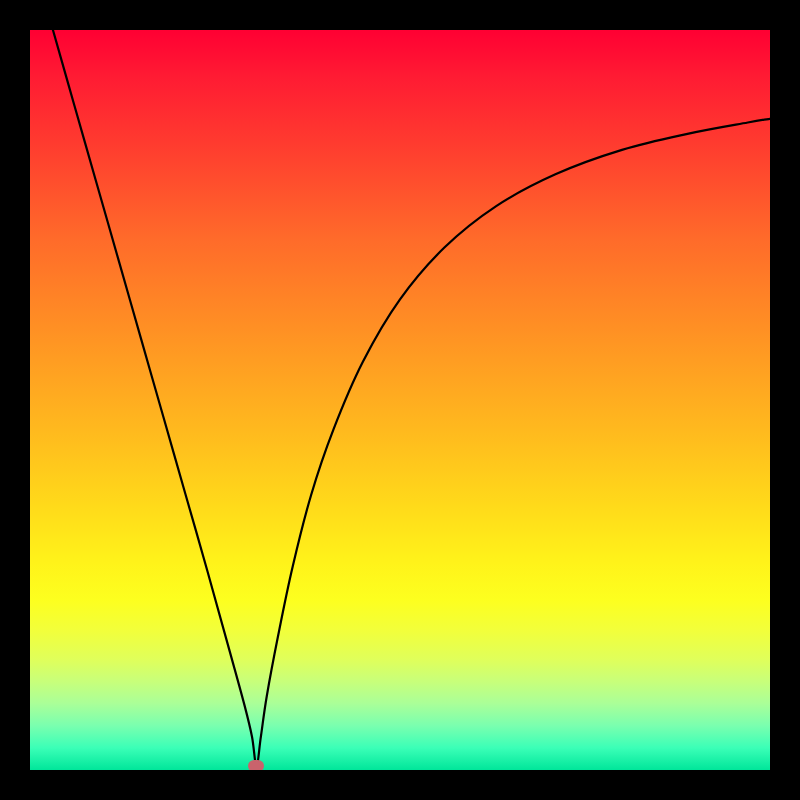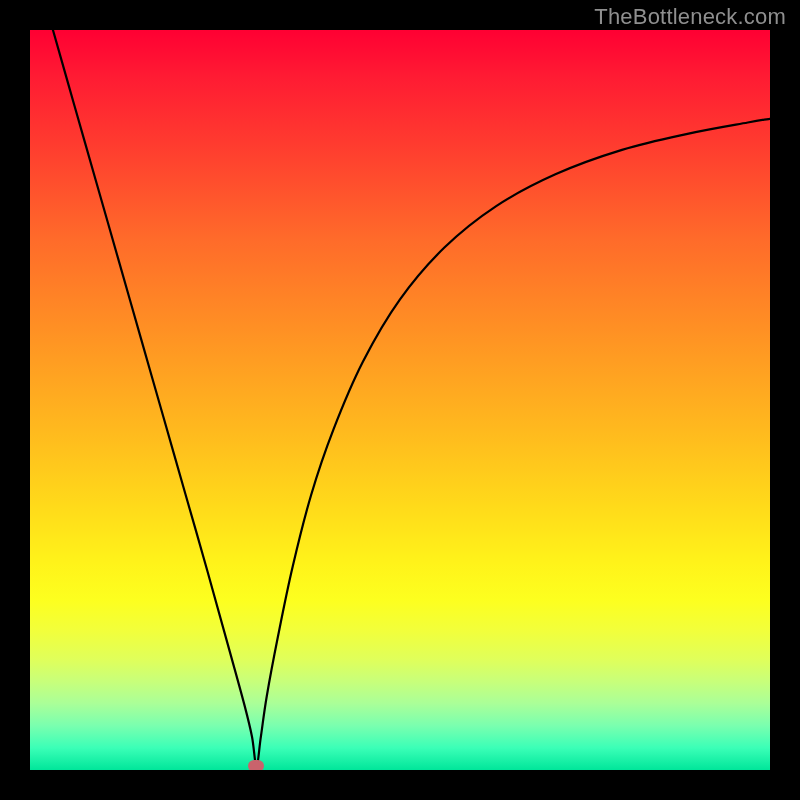--- a/index.html
+++ b/index.html
@@ -78,14 +78,13 @@
   <div class="plot-area">
     <div class="gradient"></div>
 
     <svg class="curve-svg" viewBox="0 0 740 740" preserveAspectRatio="none">
       <path id="curve-path" d="M 22.94 0.00 C 26.80 13.59, 36.54 47.91, 44.40 75.48 C 52.26 103.05, 58.61 125.21, 66.60 153.18 C 74.59 181.15, 80.81 202.91, 88.80 230.88 C 96.79 258.85, 103.01 280.61, 111.00 308.58 C 118.99 336.55, 125.21 358.31, 133.20 386.28 C 141.19 414.25, 147.41 436.01, 155.40 463.98 C 163.39 491.95, 169.61 513.31, 177.60 541.68 C 185.59 570.05, 193.14 597.49, 199.80 621.60 C 206.46 645.71, 210.60 660.30, 214.60 675.62 C 218.60 690.94, 219.87 695.91, 222.00 706.70 C 224.13 717.49, 224.84 735.56, 226.44 735.56 C 228.04 735.56, 229.02 719.22, 230.88 706.70 C 232.74 694.18, 233.74 683.98, 236.80 666.00 C 239.86 648.02, 243.24 630.11, 247.90 606.80 C 252.56 583.49, 256.71 562.07, 262.70 536.50 C 268.69 510.93, 273.87 489.36, 281.20 464.72 C 288.53 440.08, 294.08 423.58, 303.40 399.60 C 312.72 375.62, 321.01 354.96, 333.00 331.52 C 344.99 308.08, 355.35 289.87, 370.00 269.36 C 384.65 248.85, 397.08 234.34, 414.40 217.56 C 431.72 200.78, 446.22 189.31, 466.20 176.12 C 486.18 162.93, 502.76 154.42, 525.40 144.30 C 548.04 134.18, 568.02 127.21, 592.00 119.88 C 615.98 112.55, 635.96 108.53, 658.60 103.60 C 681.24 98.67, 703.15 95.16, 717.80 92.50 C 732.45 89.84, 736.00 89.47, 740.00 88.80" fill="none" stroke="#000" stroke-width="2.2" stroke-linecap="round" stroke-linejoin="round"></path>
     </svg>
 
     <div id="marker" class="marker" style="left: 226.44px; top: 735.56px; background: rgb(201, 99, 108);"></div>
   </div>
 
-  <div class="watermark">TheBottleneck.com</div>
 </div>
 
 </body></html>

